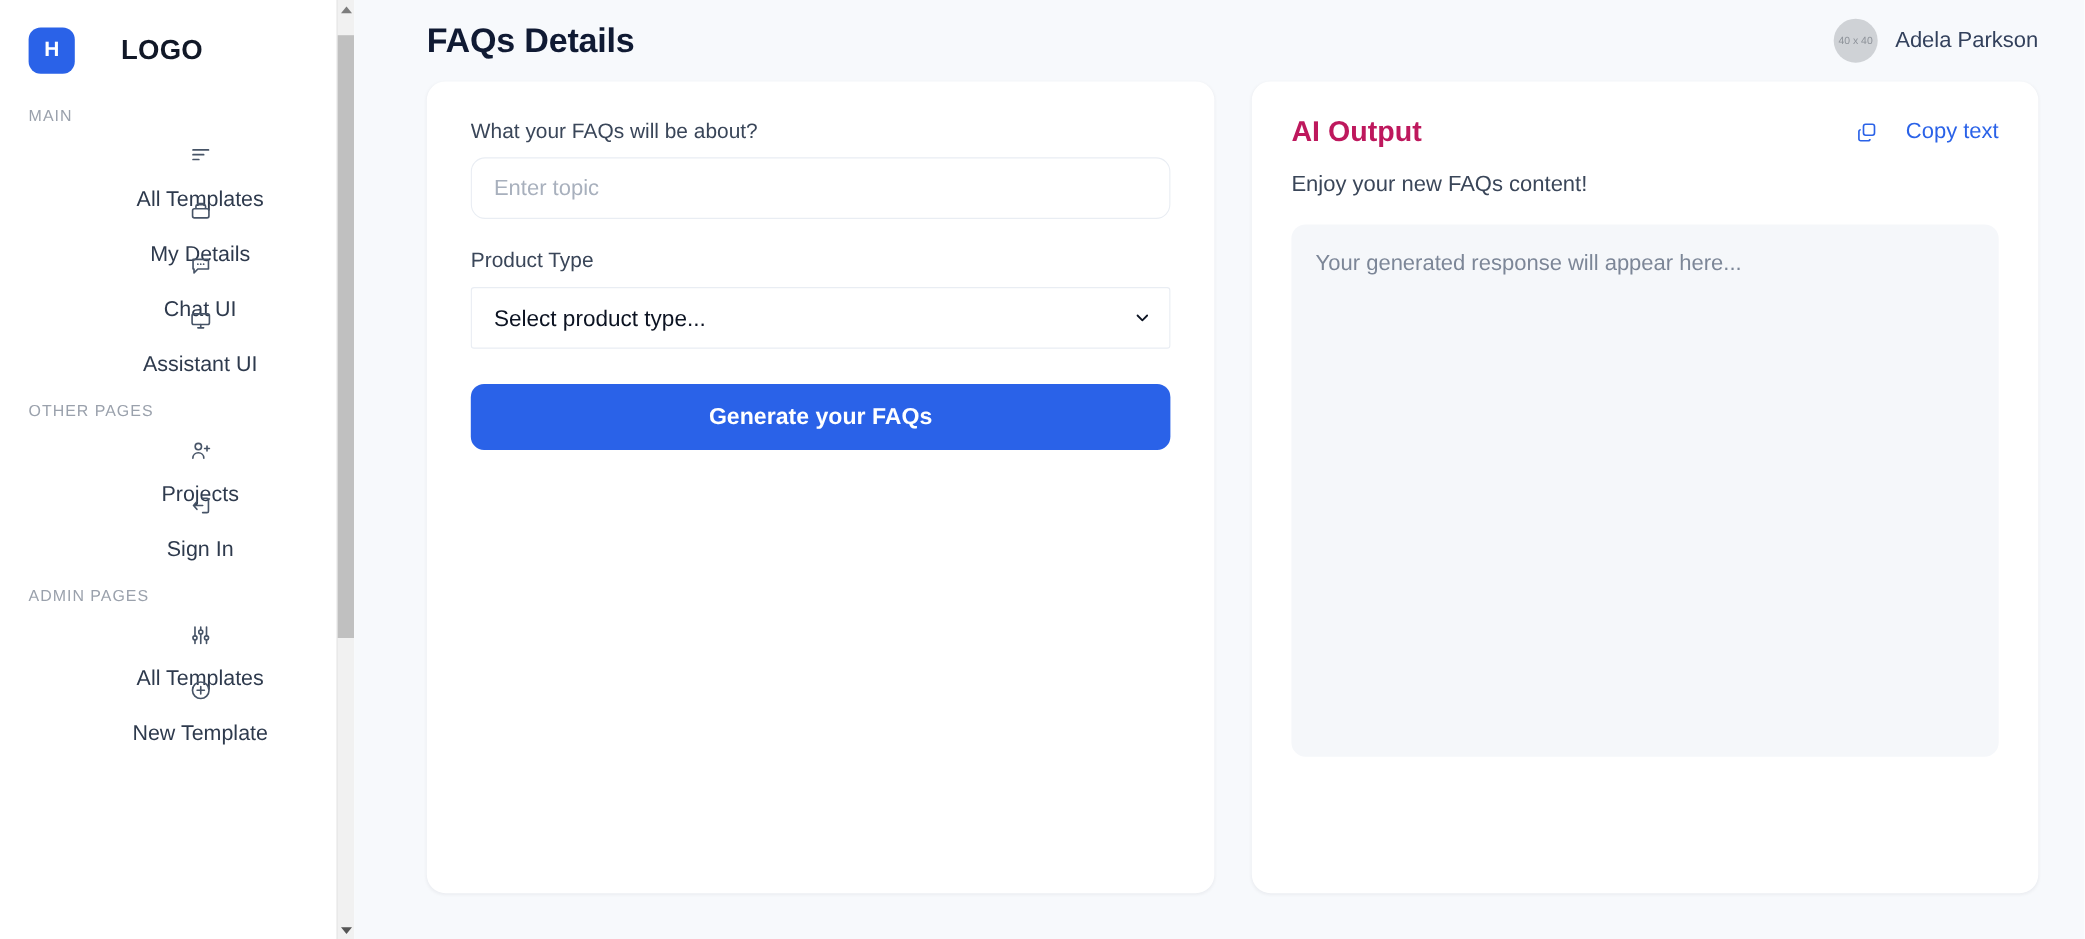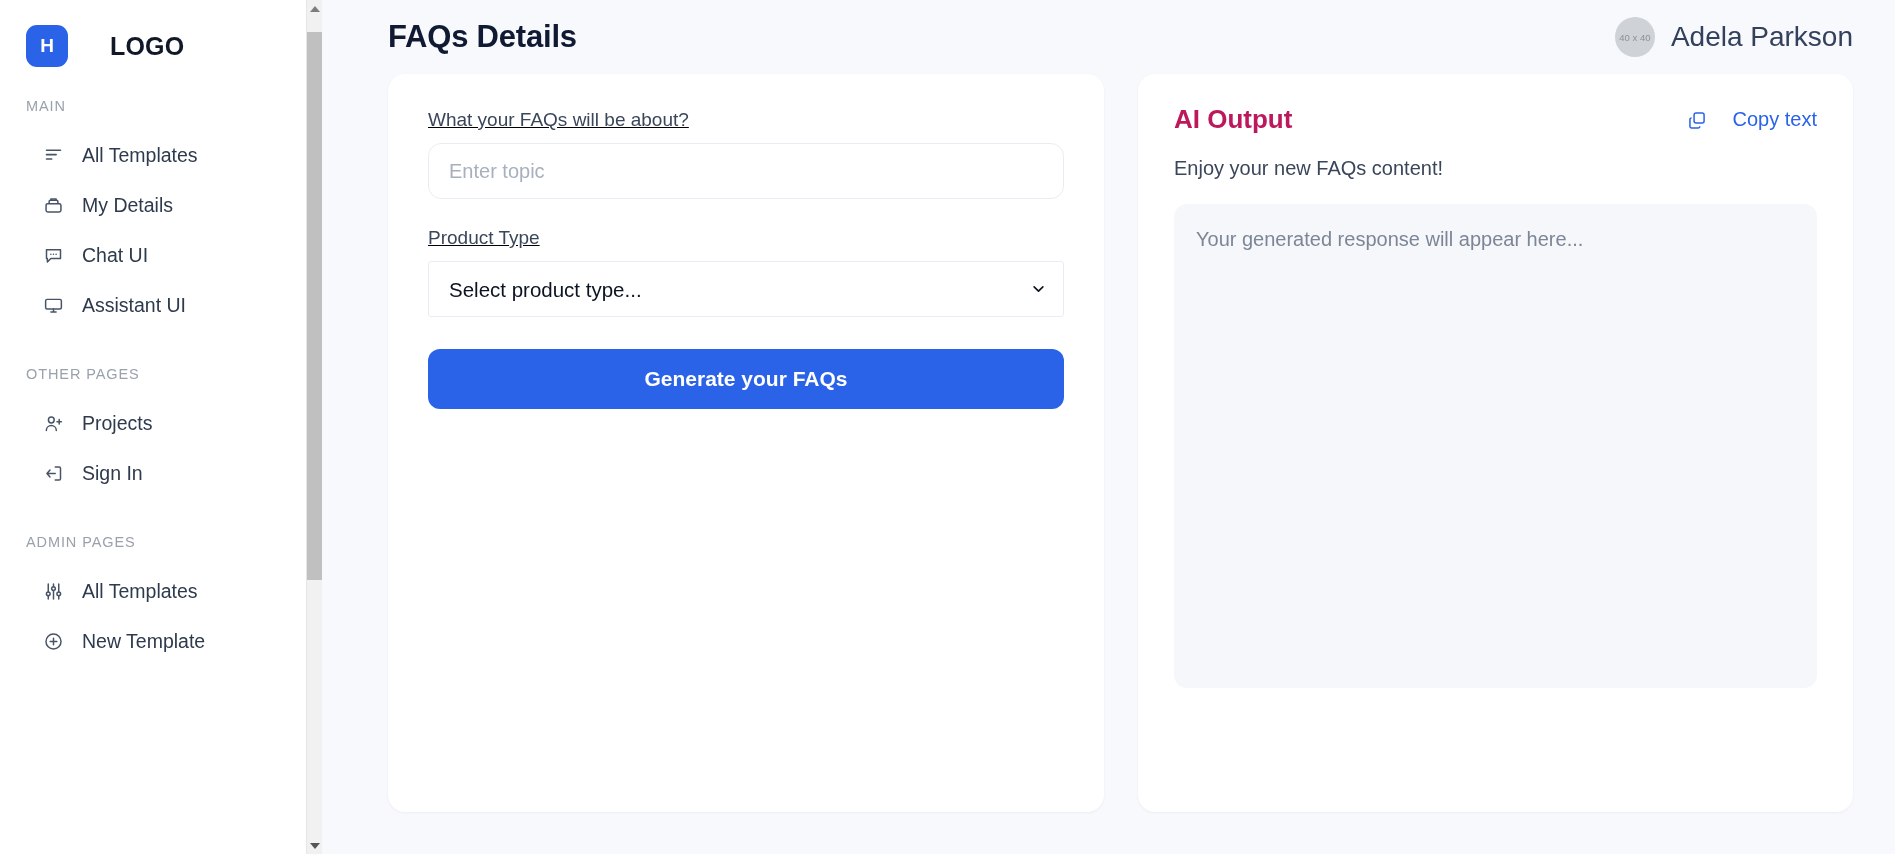--- a/index.html
+++ b/index.html
@@ -37,21 +37,21 @@
     letter-spacing: .2px;
     margin-left: 26px;
   }
   .nav-section-label {
     font-size: 14.5px; color: #9aa1ac; letter-spacing: .9px;
     padding-left: 26px;
   }
   .nav-item {
     display: flex; align-items: center; gap: 18px;
     height: 50px; padding-left: 42px;
-    color: #364152; cursor: pointer;
+    color: #364152; cursor: pointer; flex-direction: column;
   }
   .nav-icon {
     width: 22px; height: 22px; flex: 0 0 22px;
     display: flex; align-items: center; justify-content: center;
     color: #475467;
   }
   .nav-icon svg { width: 21px; height: 21px; display: block; }
   .nav-label { font-size: 19.5px; color: #2e3a4d; white-space: nowrap; }
 
   
@@ -97,32 +97,32 @@
     font-size: 31px; font-weight: bold; color: #101a33;
     letter-spacing: -.2px;
   }
   .user-box { display: flex; align-items: center; gap: 16px; }
   .avatar {
     width: 40px; height: 40px; border-radius: 50%;
     background: #cfd2d6; color: #8d9299;
     font-size: 9.5px;
     display: flex; align-items: center; justify-content: center;
   }
-  .user-name { font-size: 28px; color: #33415c; white-space: nowrap; }
+  .user-name { font-size: 20px; color: #33415c; white-space: nowrap; }
 
   .content {
     display: flex; gap: 34px;
     padding: 0 42px 0 66px;
   }
   .card {
     background: #ffffff;
     border-radius: 17px;
     box-shadow: 0 1px 3px rgba(16,24,40,.05);
   }
-  .card-left { width: 716px; height: 738px; padding: 35px 40px; flex: 0 0 716px; text-decoration: underline; }
+  .card-left { width: 716px; height: 738px; padding: 35px 40px; flex: 0 0 716px; }
   .card-right { flex: 1 1 auto; height: 738px; padding: 30px 36px; }
 
   .field-label {
     font-size: 19px; color: #3a4659; margin-bottom: 12px;
   }
   .text-input {
     width: 100%; height: 56px;
     border: 1px solid #e9edf3; border-radius: 13px;
     background: #ffffff;
     padding: 0 20px;

